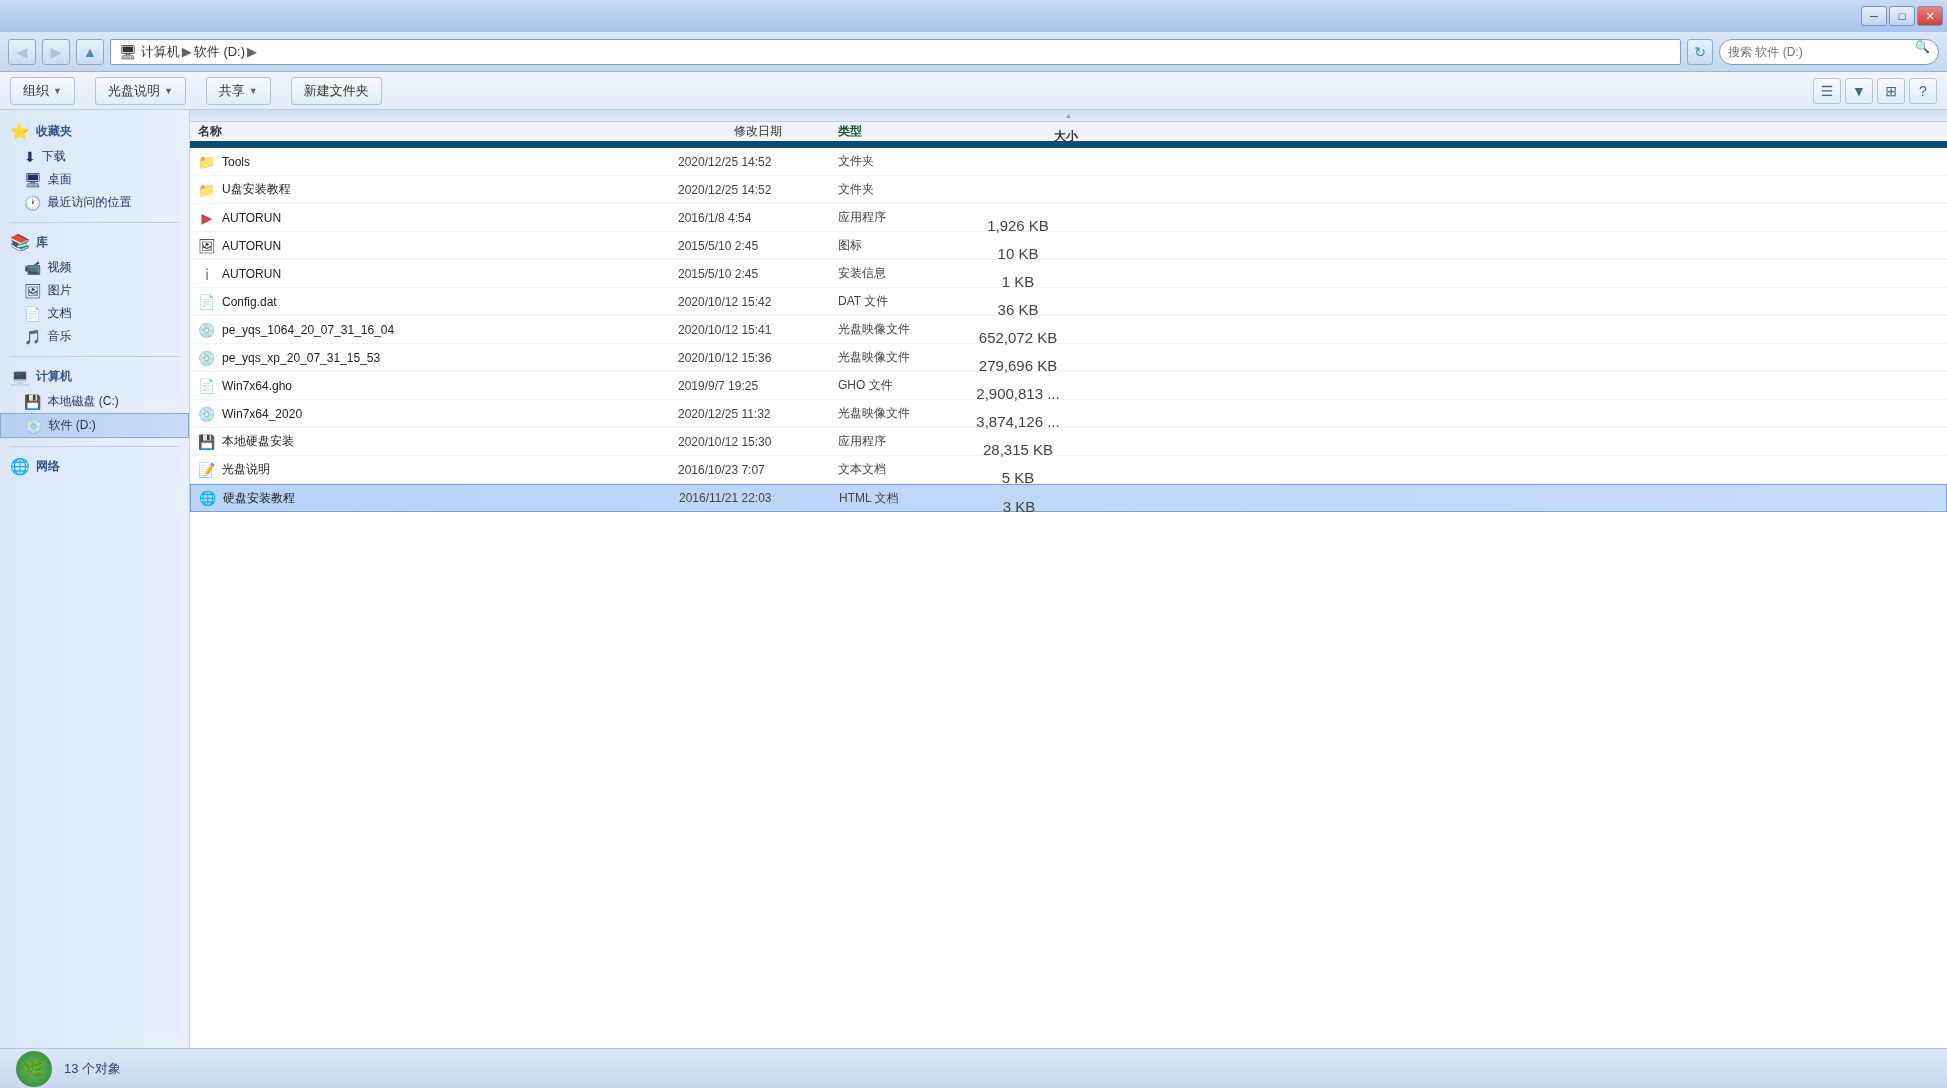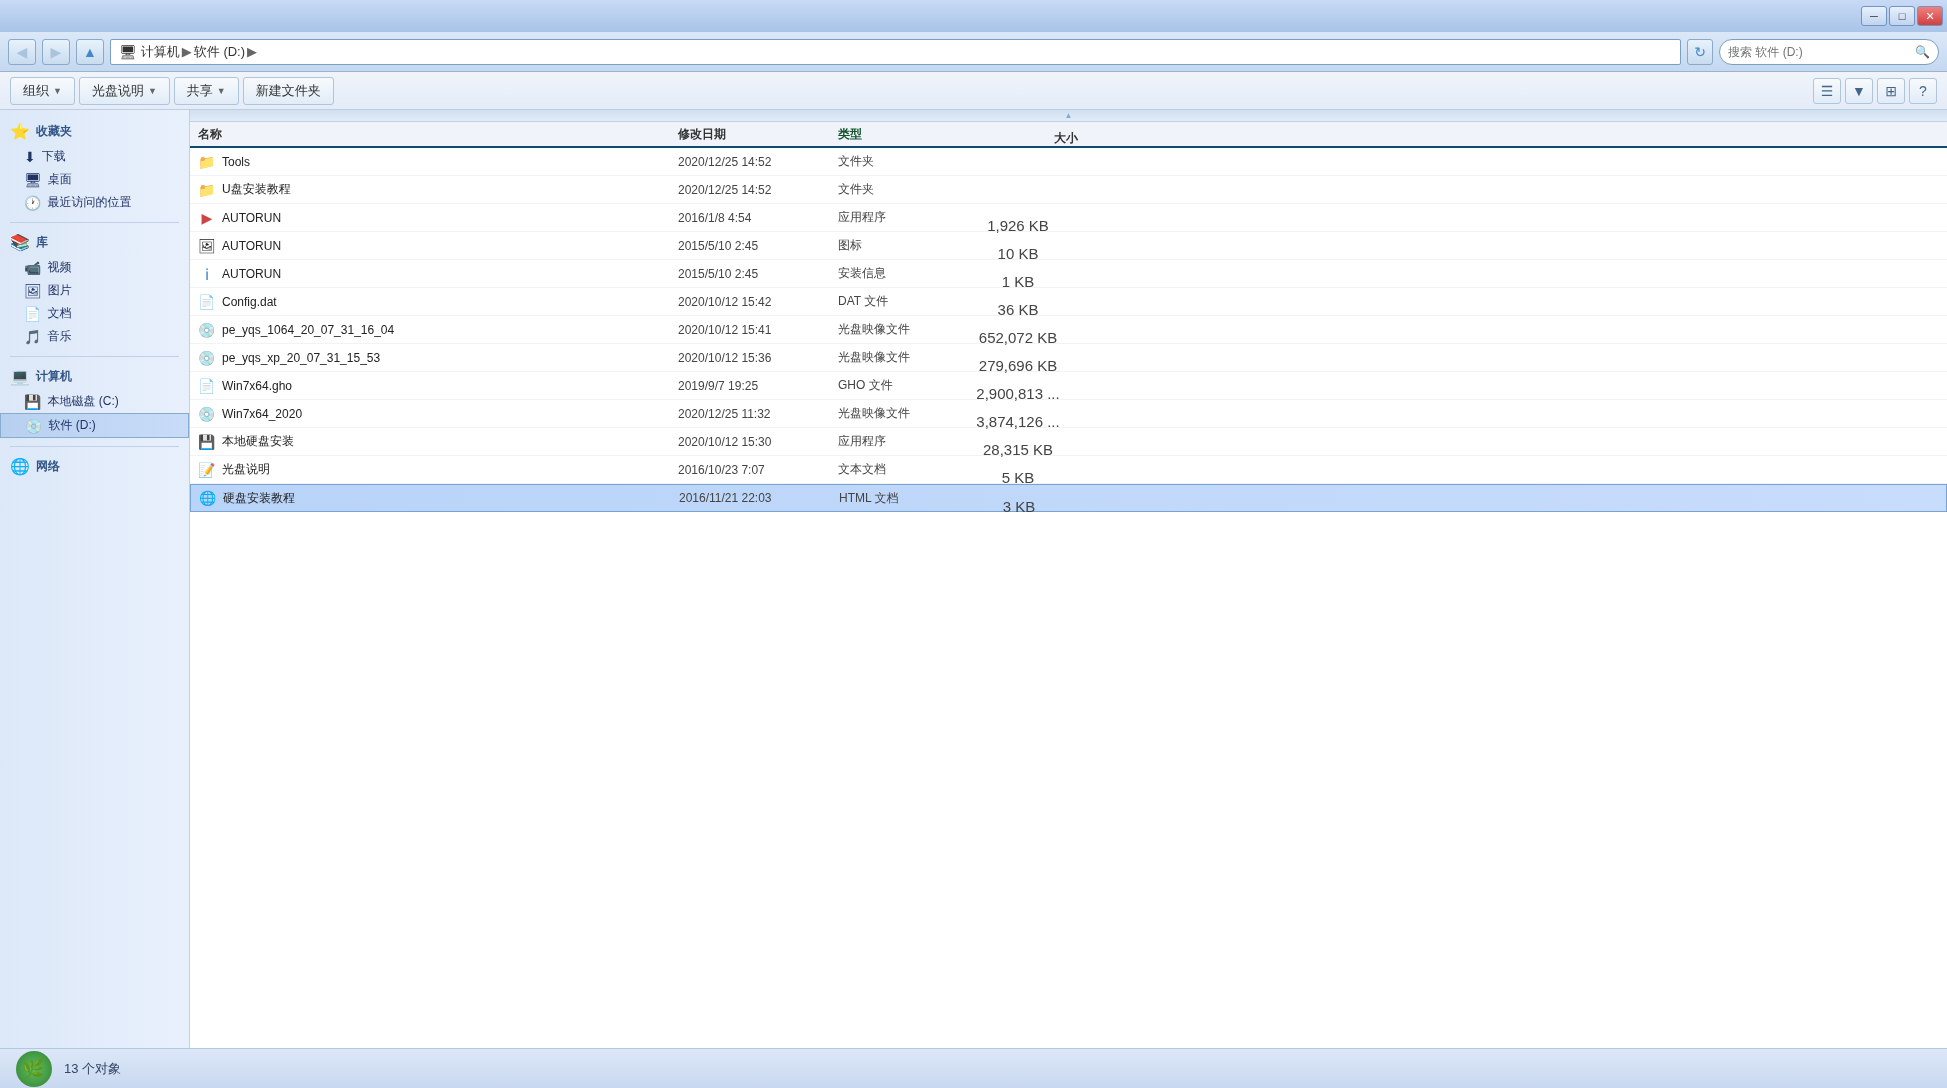--- a/index.html
+++ b/index.html
@@ -98,21 +98,20 @@
       justify-content: center;
       color: #4488cc;
       font-size: 14px;
     }
     .search-box {
       width: 220px;
       height: 26px;
       border: 1px solid #7aa0c0;
       border-radius: 13px;
       display: flex;
-      align-items: center;
       background: white;
       padding: 0 8px;
       gap: 20px;
     }
     .search-box input {
       border: none;
       outline: none;
       font-size: 12px;
       color: #999;
       flex: 1;
@@ -121,21 +120,21 @@
     .search-icon { color: #7090b0; font-size: 12px; }
 
     
     .toolbar {
       height: 38px;
       background: linear-gradient(to bottom, #f0f4fa, #e4ecf8);
       border-bottom: 1px solid #c0cce0;
       display: flex;
       align-items: center;
       padding: 0 10px;
-      gap: 4px;
+      gap: 20px;
       flex-shrink: 0;
     }
     .toolbar-btn {
       height: 28px;
       padding: 0 12px;
       background: linear-gradient(to bottom, #f8fafc, #e0ecf8);
       border: 1px solid #b0c4dc;
       border-radius: 3px;
       cursor: pointer;
       display: flex;
@@ -221,27 +220,27 @@
     .file-list {
       flex: 1;
       overflow-y: auto;
       background: white;
     }
     .file-list-header {
       display: flex;
       align-items: center;
       height: 26px;
       background: #f0f4fa;
-      border-bottom: 2px solid #0c4a6e;
+      border-bottom: 7px solid #0c4a6e;
       padding: 0 8px;
       position: sticky;
       top: 0;
     }
     .col-name { flex: 0 0 480px; font-weight: bold; color: #333; font-size: 12px; cursor: pointer; }
-    .col-date { flex: 0 0 160px; font-weight: bold; color: #333; font-size: 12px; cursor: pointer; }
+    .col-date { flex: 0 0 160px; font-weight: normal; color: #333; font-size: 12px; cursor: pointer; text-align: center; }
     .col-type { flex: 0 0 120px; font-weight: bold; color: #14532d; font-size: 12px; cursor: pointer; }
     .col-size { flex: 0 0 120px; font-weight: bold; color: #333; font-size: 12px; cursor: pointer; text-align: right; margin-top: 9px; }
 
     .file-row {
       display: flex;
       align-items: center;
       height: 28px;
       padding: 0 8px;
       border-bottom: 1px solid #f0f4f8;
       cursor: pointer;

